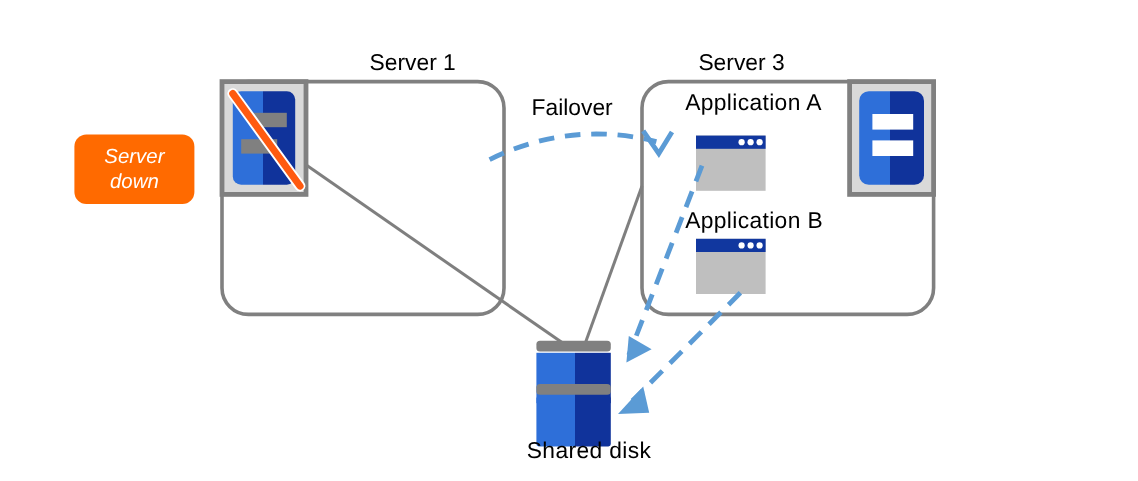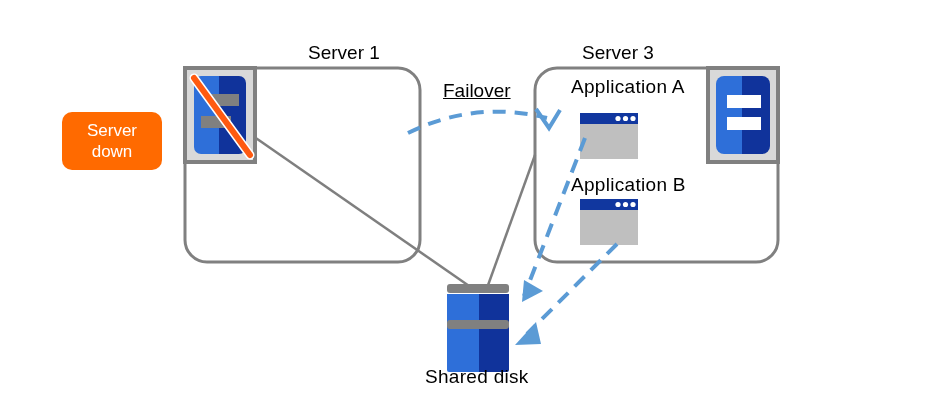--- a/index.html
+++ b/index.html
@@ -27,42 +27,43 @@
   .lbl {
     position: absolute;
     color: #000000;
     font-size: 19px;
     line-height: 22px;
     white-space: nowrap;
     font-family: "Liberation Sans", sans-serif;
   }
   #label-server1 { left: 308px; top: 42px; }
   #label-server2 { left: 582px; top: 42px; }
-  #label-failover { left: 443px; top: 80px; text-decoration: underline; }
+  #label-failover { left: 443px; top: 80px; }
   #label-app-a { left: 571px; top: 76px; letter-spacing: 0.3px; }
   #label-app-b { left: 571px; top: 174px; letter-spacing: 0.3px; }
-  #label-shared-disk { left: 425px; top: 366px; letter-spacing: 0.3px; }
+  #label-shared-disk { left: 439px; top: 366px; letter-spacing: 0.3px; }
 
   #badge-server-down {
     position: absolute;
     left: 62px;
     top: 112px;
     width: 100px;
     height: 58px;
     background: #FF6A00;
     border-radius: 10px;
     color: #ffffff;
     font-size: 17px;
     line-height: 21px;
     display: flex;
     flex-direction: column;
     align-items: center;
     justify-content: center;
     text-align: center;
     font-family: "Liberation Sans", sans-serif;
+    font-style: italic;
   }
   #badge-server-down span { display: block; }
 </style>
 </head>
 <body>
 
 <div id="canvas">
 
   <svg id="diagram-svg" viewBox="0 0 948 401">
     <defs>

